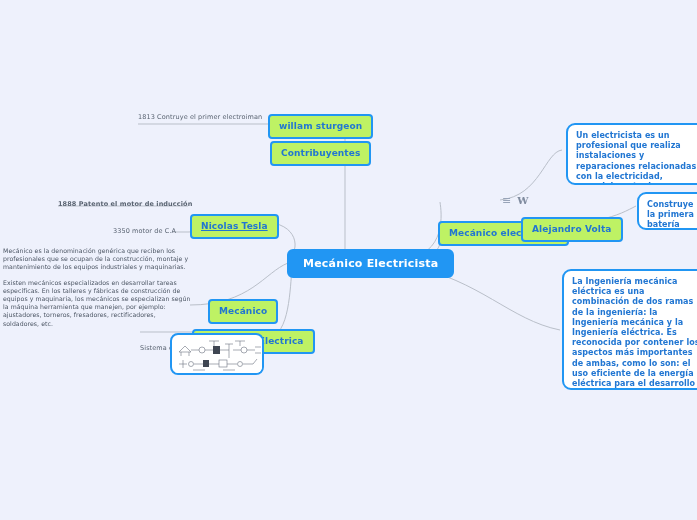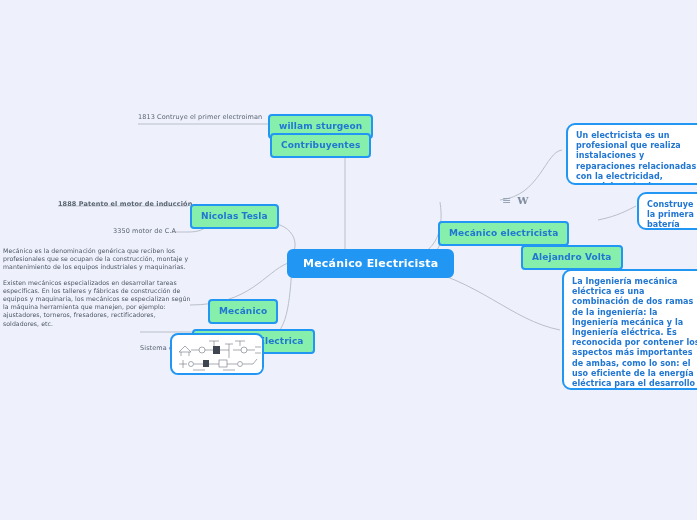--- a/index.html
+++ b/index.html
@@ -24,21 +24,21 @@
   svg#links {
     position: absolute;
     left: 0; top: 0;
     width: 697px;
     height: 520px;
     pointer-events: none;
   }
   .node {
     position: absolute;
     box-sizing: border-box;
-    background: #86efac;
+    background: #bef264;
     border: 2px solid #2196f3;
     border-radius: 4px;
     color: #2176d2;
     font-weight: bold;
     font-size: 9px;
     line-height: 11px;
     padding: 5px 9px;
     white-space: nowrap;
     letter-spacing: 0.1px;
   }
@@ -148,27 +148,27 @@
       <path d="M598,220 C618,216 628,210 636,206"></path>
 
       <path d="M410,266 C480,280 510,320 560,330"></path>
     </g>
   </svg>
 
   <div class="plain-label" style="left:138px; top:113px;">1813 Contruye el primer electroiman</div>
 
   <div class="node" style="left:268px; top:114px;">willam sturgeon</div>
 
-  <div class="node" style="left:270px; top:133px;">Contribuyentes</div>
+  <div class="node" style="left:270px; top:141px;">Contribuyentes</div>
 
   <div class="plain-label" style="left:58px; top:200px;font-weight:bold;">1888 Patento el motor de inducción</div>
 
   <div class="plain-label" style="left:113px; top:227px;">3350 motor de C.A</div>
 
-  <div class="node" style="left:190px; top:204px;">Nicolas Tesla</div>
+  <div class="node" style="left:190px; top:214px;text-decoration:underline;">Nicolas Tesla</div>
 
   <div class="para-block" style="left:3px; top:247px;">
     <p>Mecánico es la denominación genérica que reciben los profesionales que se ocupan de la construcción, montaje y mantenimiento de los equipos industriales y maquinarias.</p>
     <p>Existen mecánicos especializados en desarrollar tareas específicas. En los talleres y fábricas de construcción de equipos y maquinaria, los mecánicos se especializan según la máquina herramienta que manejen, por ejemplo: ajustadores, torneros, fresadores, rectificadores, soldadores, etc.</p>
   </div>
 
   <div class="node" style="left:208px; top:299px;">Mecánico</div>
 
   <div class="plain-label" style="left:140px; top:344px;text-align:right;">Sistema de</div>
 
@@ -207,21 +207,21 @@
   </div>
 
 
   <div class="icon-row" style="left:502px; top:195px;">
     <span class="mini-icon">≡</span>
     <span class="wiki-icon">W</span>
   </div>
 
   <div class="node" style="left:438px; top:221px;">Mecánico electricista</div>
 
-  <div class="node" style="left:521px; top:217px;margin-top:28px;">Alejandro Volta</div>
+  <div class="node" style="left:521px; top:217px;">Alejandro Volta</div>
 
   <div class="note-box" style="left:566px; top:123px; width:146px; height:62px;">Un electricista es un profesional que realiza instalaciones y reparaciones relacionadas con la electricidad, especialmente de máquinas e iluminación (no debe confundirse con liniero, en algunos lugares también técnico electricista) .</div>
 
   <div class="note-box" style="left:637px; top:192px; width:76px; height:38px;">Construye la primera batería capaz de producir corriente electrica.</div>
 
   <div class="note-box" style="left:562px; top:269px; width:150px; height:121px;">La Ingeniería mecánica eléctrica es una combinación de dos ramas de la ingeniería: la Ingeniería mecánica y la Ingeniería eléctrica. Es reconocida por contener los aspectos más importantes de ambas, como lo son: el uso eficiente de la energía eléctrica para el desarrollo industrial, la aplicación de las bases de la ingeniería mecánica para la automatización de máquinas y la mejora de procesos en las empresas. Debido a la gran importancia de esta nueva rama, se ha creado una carrera con el mismo nombre.</div>
 
   <div class="node root" style="left:287px; top:249px;">Mecánico Electricista</div>
 
 </div>

